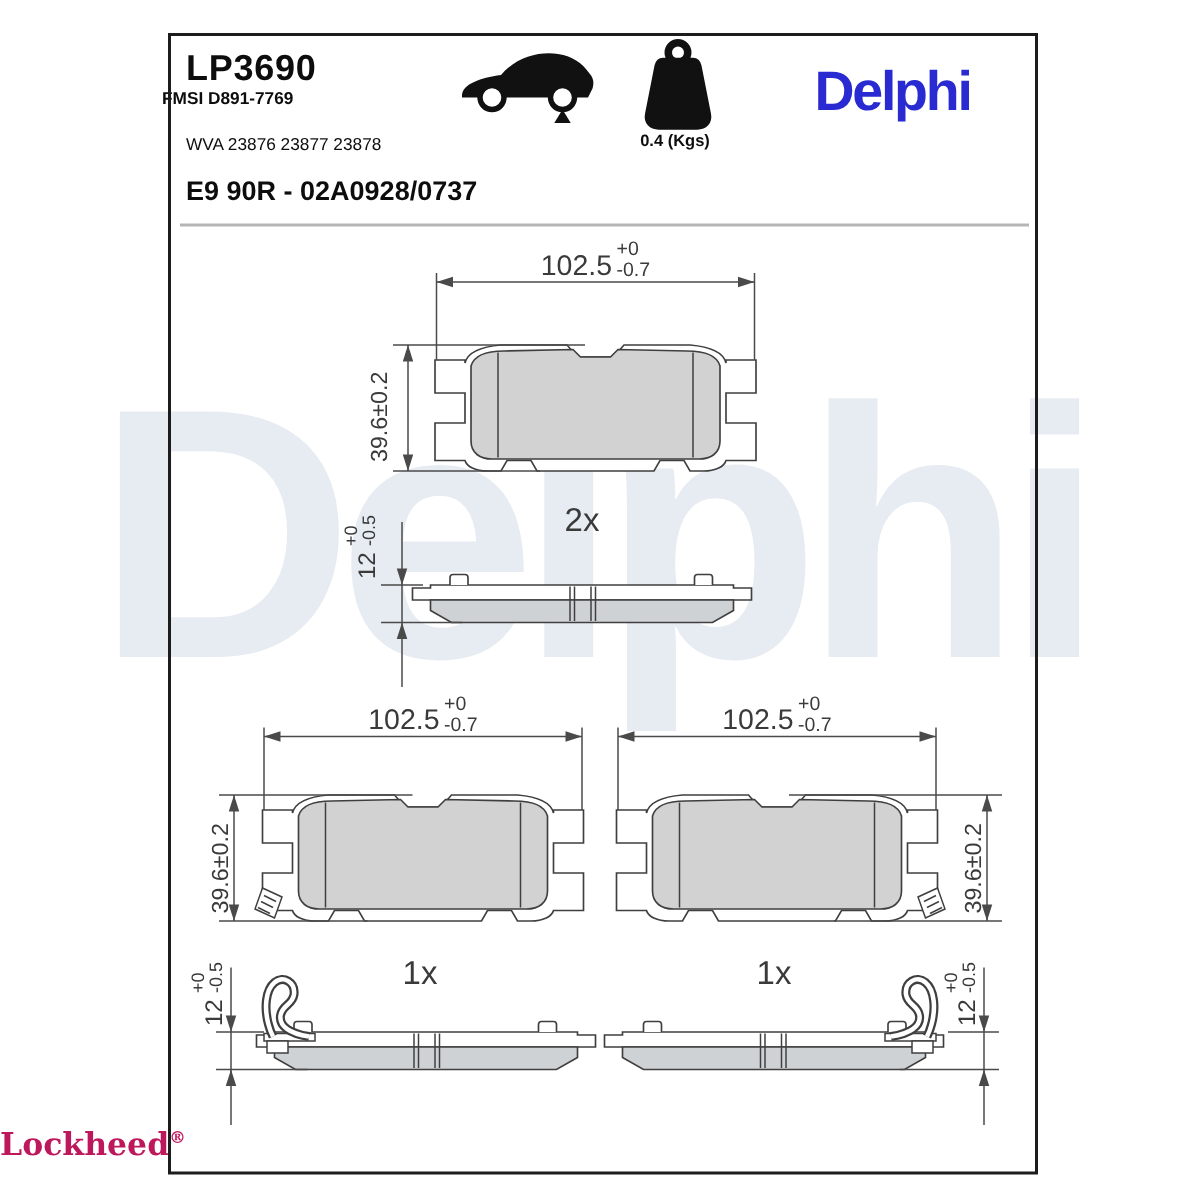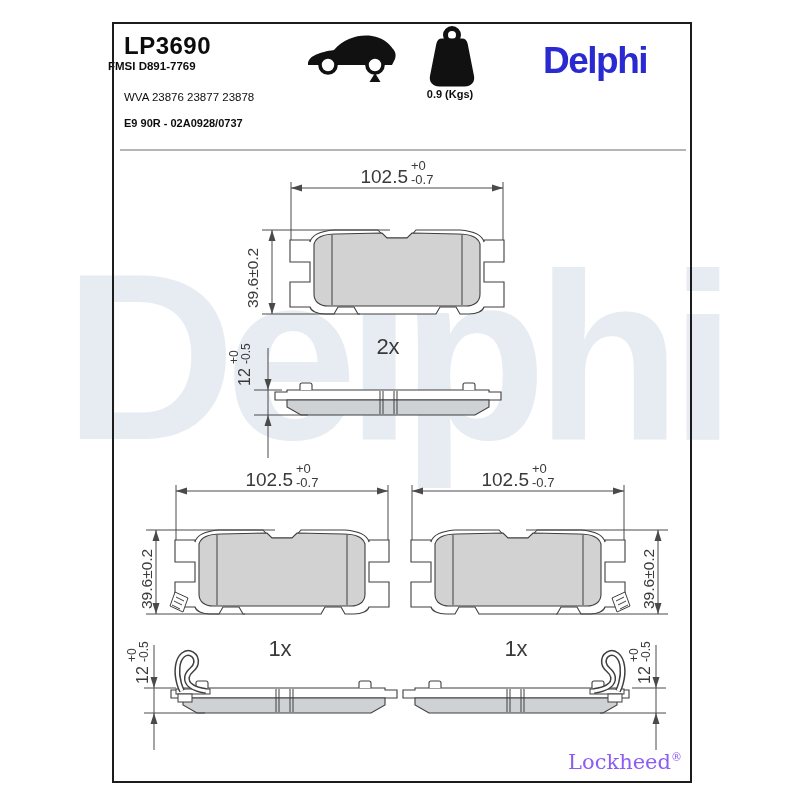--- a/index.html
+++ b/index.html
@@ -5,26 +5,26 @@
   html,body{margin:0;padding:0;}
   body{width:800px;height:800px;background:#ffffff;font-family:"Liberation Sans",sans-serif;position:relative;overflow:hidden;}
   .page{position:absolute;inset:0;background:#fff;}
   .watermark{position:absolute;left:64px;top:238px;font-size:238px;line-height:1;font-weight:bold;
              letter-spacing:-11px;color:#e7ebf2;z-index:0;white-space:nowrap;user-select:none;}
   .frame{position:absolute;left:112px;top:22px;width:576px;height:757px;border:2px solid #1c1c1c;z-index:3;pointer-events:none;}
   .hdr{position:absolute;z-index:2;color:#0d0d0d;}
   .part{left:124px;top:32px;font-size:24px;font-weight:bold;letter-spacing:.5px;}
   .fmsi{left:108px;top:60px;font-size:11.5px;font-weight:bold;}
   .wva{left:124px;top:91px;font-size:11.5px;font-weight:normal;}
-  .appr{left:124px;top:117px;font-size:11px;font-weight:bold;}
+  .appr{left:124px;top:117px;font-size:18px;font-weight:bold;}
   .wlabel{left:404px;top:88px;width:92px;text-align:center;font-size:11px;font-weight:bold;}
   .brand{left:543px;top:40px;font-size:37px;font-weight:bold;color:#2a2ad2;letter-spacing:-1.5px;}
   .divider{position:absolute;left:120px;top:149px;width:566px;height:0;border-top:2px solid #b5b5b5;z-index:2;}
-  .footer{position:absolute;left:0;top:750px;width:682px;text-align:right;z-index:2;
-          font-family:"DejaVu Serif",serif;font-weight:normal;font-size:21px;color:#8b5cf6;}
+  .footer{position:absolute;left:0;top:750px;width:682px;z-index:2;
+          font-family:"DejaVu Serif",serif;font-weight:bold;font-size:21px;color:#be185d;}
   .footer sup{font-size:11px;}
   svg.draw{position:absolute;left:0;top:0;z-index:1;}
   .dimh{font-size:19px;fill:#3a3a3a;}
   .dimt{font-size:13px;fill:#3a3a3a;}
   .dimv{font-size:15.5px;fill:#3a3a3a;}
   .dimv2{font-size:16px;fill:#3a3a3a;}
   .dimtv{font-size:12px;fill:#3a3a3a;}
   .qty{font-size:22px;fill:#3a3a3a;}
 </style>
 </head>
@@ -43,21 +43,21 @@
     <path d="M5,37 C5,29 17,25 31,23 C41,11 57,7 69,9 C79,10.5 85,15 90,22 C93,25 93,29 92,32 L89,38 L5,38 Z" fill="#111"></path>
     <circle cx="25" cy="38" r="8" fill="#fff" stroke="#111" stroke-width="3.6"></circle>
     <circle cx="72" cy="38" r="8" fill="#fff" stroke="#111" stroke-width="3.6"></circle>
     <polygon points="72,46 66.5,55 77.5,55" fill="#111"></polygon>
   </svg>
 
   <svg class="hdr" style="left:426px;top:25px;" width="52" height="62" viewBox="0 0 52 62">
     <circle cx="26" cy="10" r="6.5" fill="none" stroke="#111" stroke-width="5"></circle>
     <path d="M16,15 L36,15 C38.5,15 39.6,16.3 40.2,19 L46.5,51 C47.6,56.5 44,60 38.8,60 L13.2,60 C8,60 4.4,56.5 5.5,51 L11.8,19 C12.4,16.3 13.5,15 16,15 Z" fill="#111" stroke="#111" stroke-width="3" stroke-linejoin="round"></path>
   </svg>
-  <div class="hdr wlabel">0.9 (Kgs)</div>
+  <div class="hdr wlabel">0.4 (Kgs)</div>
 
   <div class="hdr brand">Delphi</div>
   <div class="divider"></div>
 
   <svg class="draw" width="800" height="800" viewBox="0 0 800 800">
     <defs>
       <g id="planPad">
         <path d="M20,12 L20,14 C22,6 32,3 44,2 L88,2 L95,10 L119,10 L126,2 L170,2 C182,3 192,6 194,14 L194,12
                  L214,12 L214,34 L194,34 L194,54 L214,54 L214,79 L194,79 C193,83 187,86 179,86 L170,86 L166,79
                  L150,79 L146,86 L68,86 L64,79 L48,79 L44,86 L35,86 C27,86 21,83 20,79 L0,79 L0,54 L20,54

